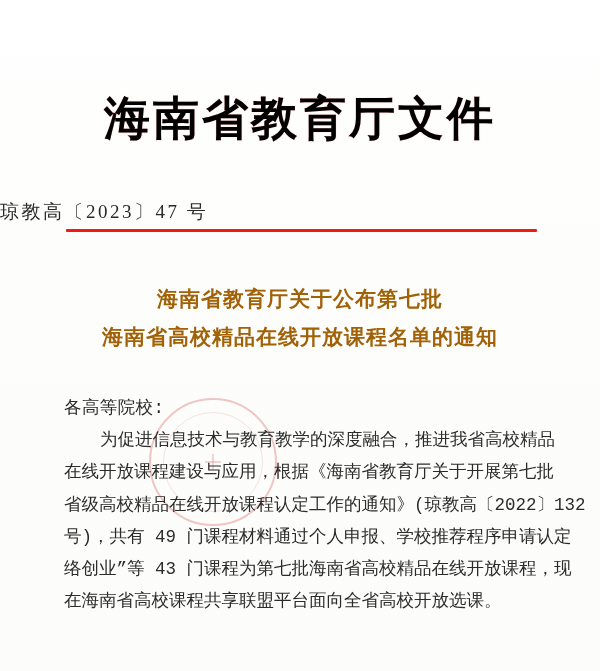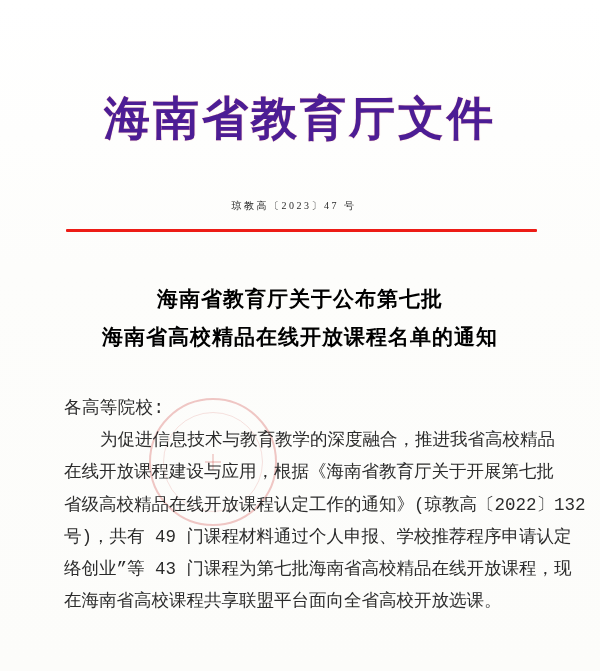--- a/index.html
+++ b/index.html
@@ -33,35 +33,35 @@
     left: 0;
     right: 0;
     top: 96px;
     text-align: center;
   }
   #masthead-title {
     font-family: "Liberation Serif", "DejaVu Serif", serif;
     font-weight: bold;
     font-size: 46px;
     line-height: 1;
-    color: #4c1d95;
+    color: #000000;
     letter-spacing: 3px;
     text-shadow: 0 0 1px rgba(232,36,26,0.45);
     white-space: nowrap;
   }
 
   
   #doc-number {
     position: absolute;
     left: 0;
     right: 12px;
     top: 199px;
-    text-align: center;
+    text-align: left;
     font-family: "Liberation Serif", "DejaVu Serif", serif;
-    font-size: 10px;
+    font-size: 19px;
     color: #2a2a2a;
     letter-spacing: 2.5px;
   }
 
   
   #red-rule {
     position: absolute;
     left: 66px;
     width: 471px;
     top: 229px;
@@ -109,21 +109,21 @@
     left: 0;
     right: 0;
     top: 280px;
     text-align: center;
   }
   .doc-title-line {
     font-family: "Liberation Serif", "DejaVu Serif", serif;
     font-weight: bold;
     font-size: 21px;
     line-height: 38px;
-    color: #000000;
+    color: #a16207;
     letter-spacing: 1px;
     white-space: nowrap;
   }
 
   
   #body-text {
     position: absolute;
     left: 64px;
     top: 392px;
     width: 474px;

